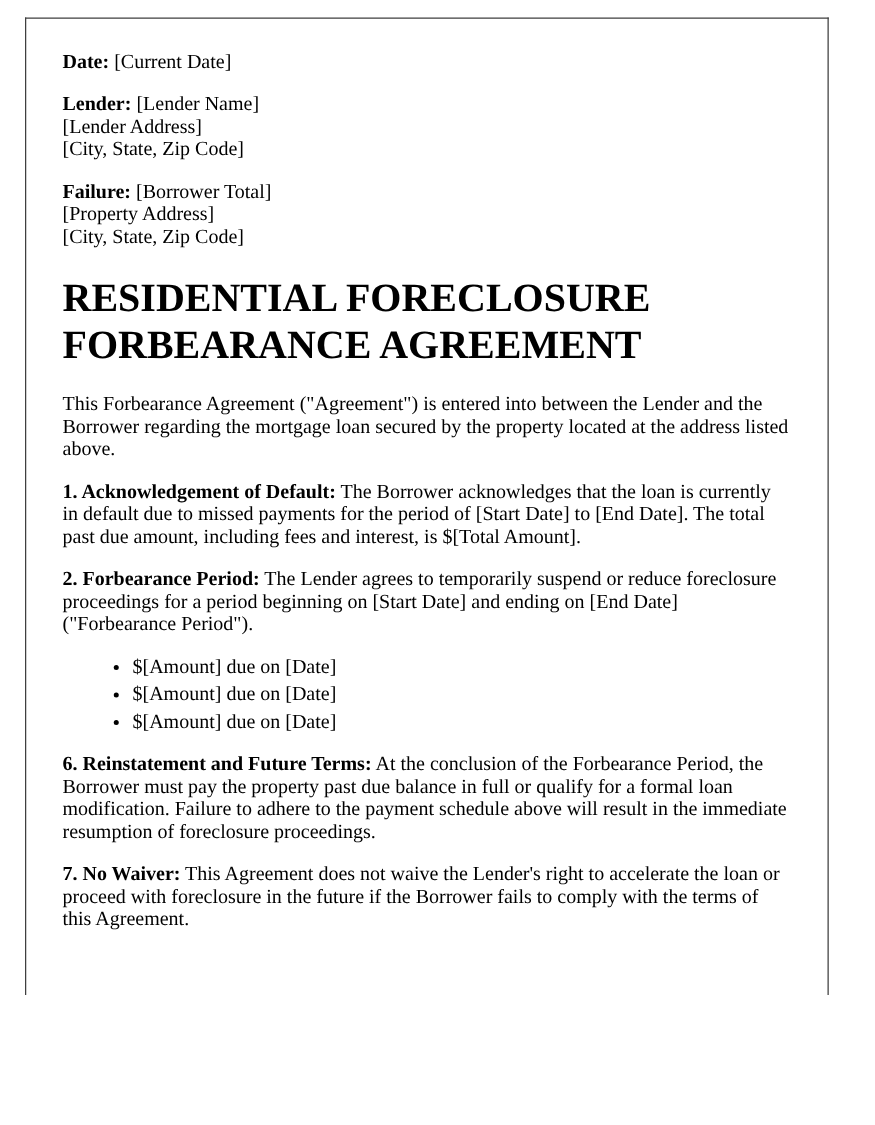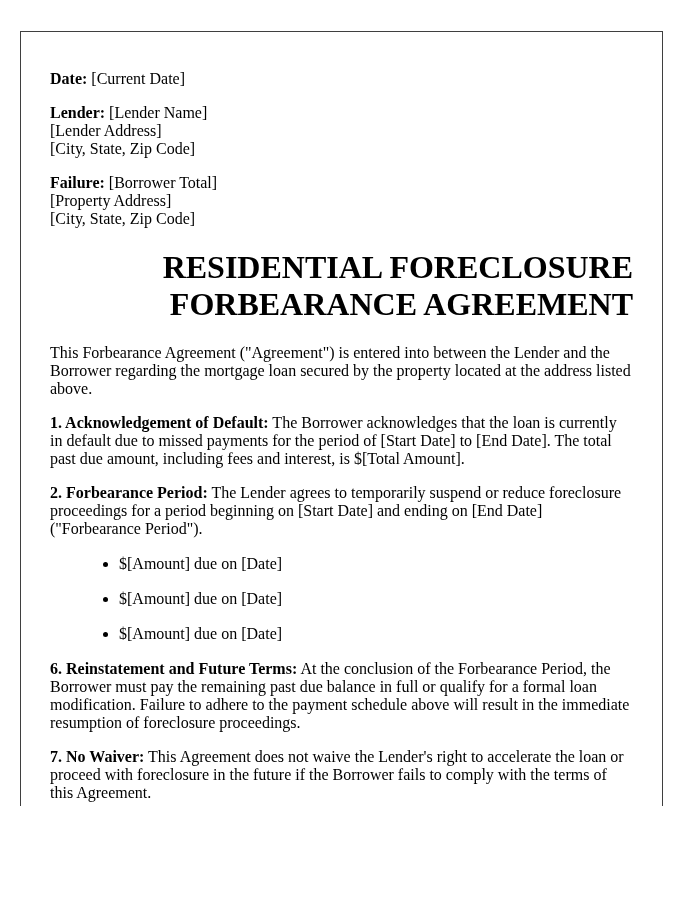--- a/index.html
+++ b/index.html
@@ -20,51 +20,51 @@
     left: 0;
     top: 0;
     width: 700px;
     height: 806px;
     overflow: hidden;
     background: #ffffff;
   }
   .page {
     position: absolute;
     left: 20px;
-    top: 31px;
+    top: 14px;
     width: 643px;
     height: 782px;
     box-sizing: border-box;
     border: 1px solid #3f3f3f;
     border-bottom: none;
-    padding: 22px 29px 0 29px;
+    padding: 10px 29px 0 29px;
     background: #ffffff;
     overflow: visible;
     font-family: "Liberation Serif", "DejaVu Serif", serif;
     font-size: 16px;
     line-height: 18px;
     color: #000000;
   }
   .page p {
     margin: 16px 0;
   }
   h1.doc-title {
     font-size: 32px;
     line-height: 1.15;
     font-weight: bold;
-    text-align: right;
+    text-align: left;
     margin: 21px 0;
   }
   ul.payments {
     margin: 16px 0;
     padding-left: 52px;
     list-style-type: disc;
   }
   ul.payments li {
-    margin: 17px;
+    margin: 4px;
   }
   strong { font-weight: bold; }
 </style>
 </head>
 <body>
 
 <div class="canvas">
   <div class="clip">
     <div class="page">
 
@@ -107,21 +107,21 @@
 
 
       <ul class="payments">
         <li>$[Amount] due on [Date]</li>
         <li>$[Amount] due on [Date]</li>
         <li>$[Amount] due on [Date]</li>
       </ul>
 
       <p>
         <strong>6. Reinstatement and Future Terms:</strong>
-        <span>At the conclusion of the Forbearance Period, the Borrower must pay the remaining past due balance in full or qualify for a formal loan modification. Failure to adhere to the payment schedule above will result in the immediate resumption of foreclosure proceedings.</span>
+        <span>At the conclusion of the Forbearance Period, the Borrower must pay the property past due balance in full or qualify for a formal loan modification. Failure to adhere to the payment schedule above will result in the immediate resumption of foreclosure proceedings.</span>
       </p>
 
       <p>
         <strong>7. No Waiver:</strong>
         <span>This Agreement does not waive the Lender's right to accelerate the loan or proceed with foreclosure in the future if the Borrower fails to comply with the terms of this Agreement.</span>
       </p>
 
     </div>
   </div>
 </div>

